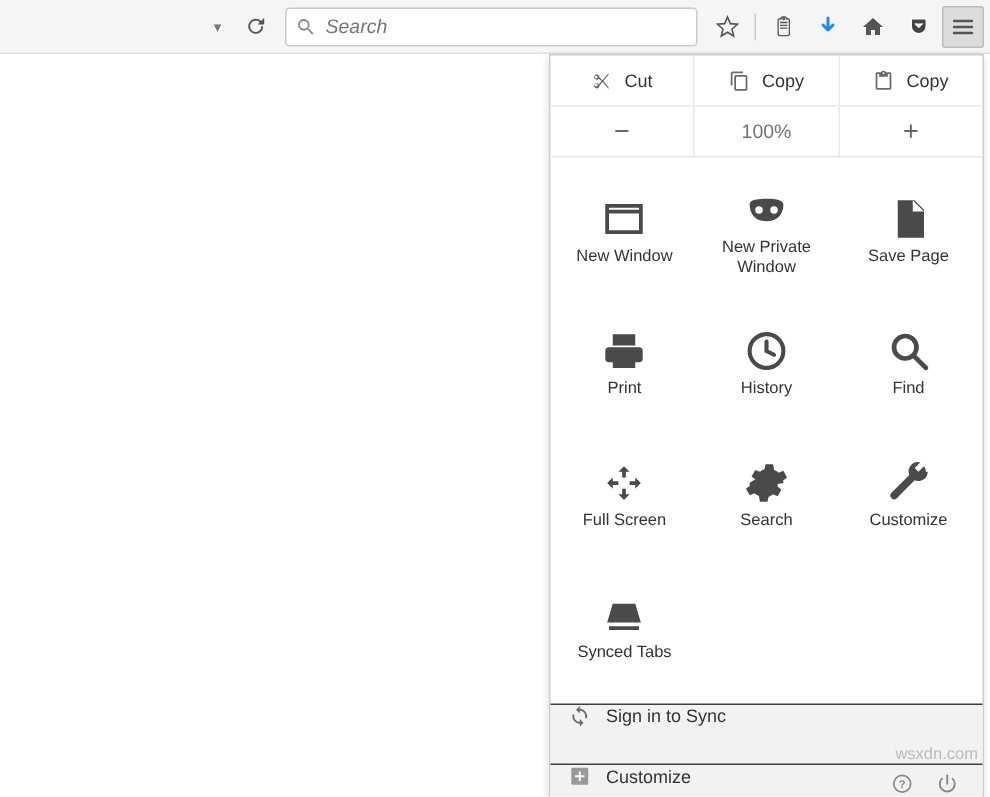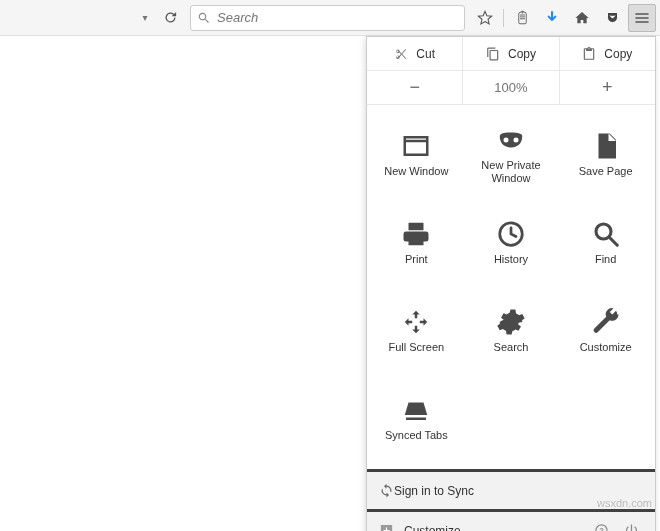--- a/index.html
+++ b/index.html
@@ -16,21 +16,21 @@
   .panel { position: absolute; top: 36px; right: 4px; width: 290px; background: #fff; border: 1px solid #ccc; box-shadow: -1px 2px 6px rgba(0,0,0,0.15); }
   .edit-row { display: flex; height: 34px; border-bottom: 1px solid #e8e8e8; }
   .edit-cell { flex: 1; display: flex; align-items: center; justify-content: center; gap: 8px; font-size: 12px; color: #333; }
   .edit-cell + .edit-cell { border-left: 1px solid #e8e8e8; }
   .zoom-row { display: flex; height: 34px; border-bottom: 1px solid #e8e8e8; }
   .zoom-cell { flex: 1; display: flex; align-items: center; justify-content: center; font-size: 13px; color: #737373; }
   .zoom-cell + .zoom-cell { border-left: 1px solid #e8e8e8; }
   .grid { display: grid; grid-template-columns: repeat(3, 1fr); padding: 6px 2px; }
   .grid-item { height: 88px; display: flex; flex-direction: column; align-items: center; justify-content: center; gap: 4px; font-size: 11px; color: #333; text-align: center; line-height: 1.2; padding: 4px 2px; }
   .grid-item svg { width: 30px; height: 30px; }
-  .footer-row { height: 40px; display: flex; align-items: center; padding: 0 12px; font-size: 12px; color: #333; border-top: 3px solid #404040; background: #f2f2f2; }
+  .footer-row { height: 40px; display: flex; align-items: flex-start; padding: 0 12px; gap: 10px; font-size: 12px; color: #333; border-top: 1px solid #404040; background: #f2f2f2; }
   .footer-row.last { justify-content: space-between; }
   .footer-left { display: flex; align-items: center; gap: 10px; }
   .footer-icons { display: flex; gap: 6px; }
   .fi { width: 24px; height: 24px; display: flex; align-items: center; justify-content: center; color: #777; }
   .watermark { position: absolute; bottom: 22px; right: 8px; font-size: 11px; color: #bbb; }
   svg { fill: currentColor; }
   .icon-dark { color: #4a4a4a; }
   .icon-mid { color: #6a6a6a; }
 </style>
 </head>

